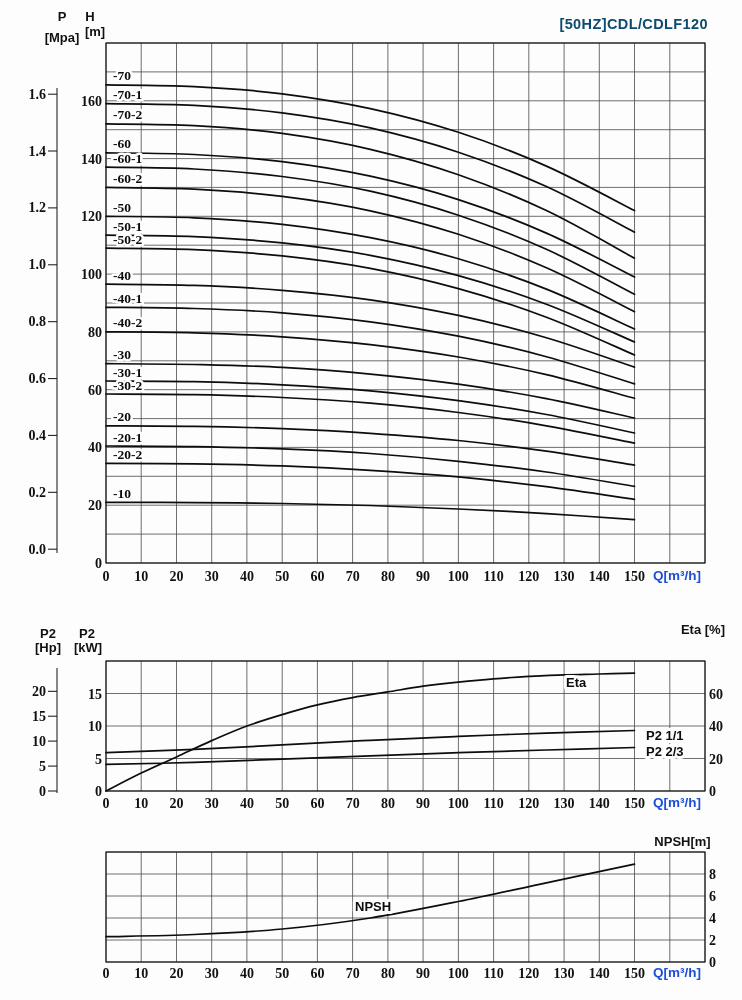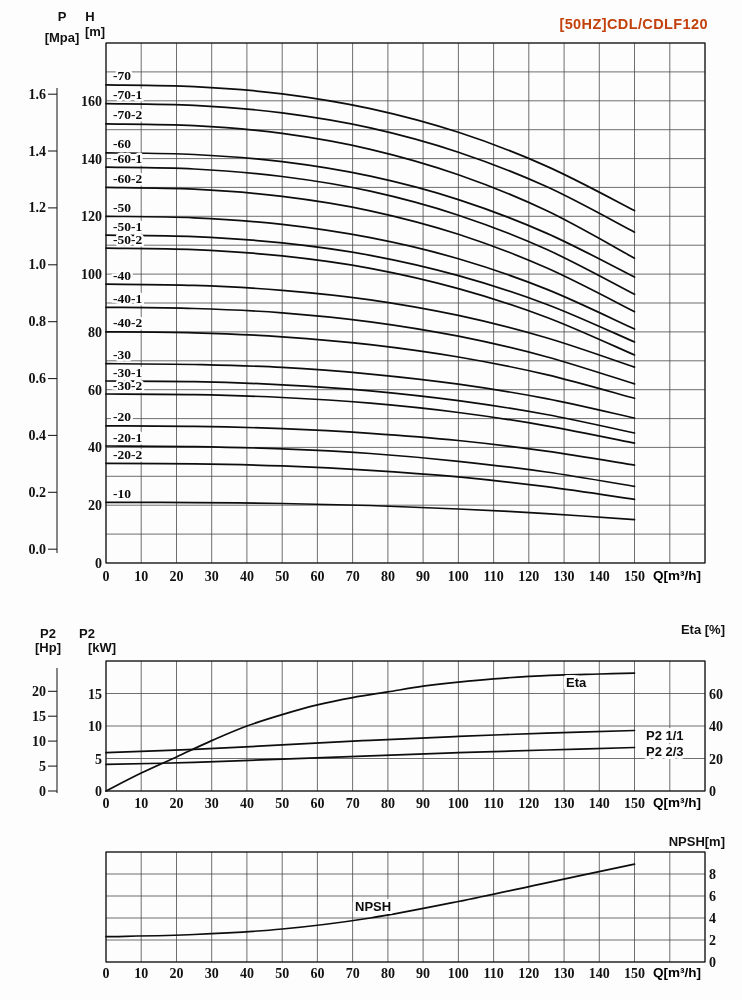--- a/index.html
+++ b/index.html
@@ -1,22 +1,22 @@
 <!DOCTYPE html>
 <html><head>
 <meta charset="utf-8">
 <style>
   html,body{margin:0;padding:0;background:#ffffff;}
   #screen{position:relative;width:742px;height:1000px;background:#fdfdfd;overflow:hidden;
           font-family:"Liberation Sans",sans-serif;color:#1a1a1a;}
   #chart-svg{position:absolute;left:0;top:0;}
   .ovl{position:absolute;white-space:nowrap;}
   .sansT{font:700 13px "Liberation Sans",sans-serif;color:#111;}
-  .titleT{font:700 14.5px "Liberation Sans",sans-serif;letter-spacing:.4px;color:#c2410c;}
-  .qT{font:700 13.5px "Liberation Sans",sans-serif;color:#000000;}
+  .titleT{font:700 14.5px "Liberation Sans",sans-serif;letter-spacing:.4px;color:#0c4a6e;}
+  .qT{font:700 13.5px "Liberation Sans",sans-serif;color:#1d4ed8;}
   
   .tickNum{font:700 14px "Liberation Serif",serif;fill:#111;}
   .curveLbl{font:700 13.5px "Liberation Serif",serif;fill:#0c0c0c;
             paint-order:stroke;stroke:#fdfdfd;stroke-width:5px;stroke-linejoin:round;}
   .sansLbl{font:700 13px "Liberation Sans",sans-serif;fill:#0c0c0c;
            paint-order:stroke;stroke:#fdfdfd;stroke-width:6px;stroke-linejoin:round;}
 </style>
 </head>
 <body>
 
@@ -276,19 +276,19 @@
   <div class="ovl sansT" style="left:52px;top:9px;width:20px;text-align:center;">P</div>
   <div class="ovl sansT" style="left:79px;top:9px;width:22px;text-align:center;">H</div>
   <div class="ovl sansT" style="left:40px;top:30px;width:44px;text-align:center;">[Mpa]</div>
   <div class="ovl sansT" style="left:77px;top:24px;width:36px;text-align:center;">[m]</div>
   <div class="ovl titleT" style="left:430px;top:16px;width:278px;text-align:right;">[50HZ]CDL/CDLF120</div>
   <div class="ovl qT" style="left:653px;top:568px;">Q[m³/h]</div>
 
   <div class="ovl sansT" style="left:38px;top:626px;width:20px;text-align:center;">P2</div>
   <div class="ovl sansT" style="left:77px;top:626px;width:20px;text-align:center;">P2</div>
   <div class="ovl sansT" style="left:29px;top:640px;width:38px;text-align:center;">[Hp]</div>
-  <div class="ovl sansT" style="left:69px;top:640px;width:38px;text-align:center;margin-left:14px;">[kW]</div>
+  <div class="ovl sansT" style="left:69px;top:640px;width:38px;text-align:center;">[kW]</div>
   <div class="ovl sansT" style="left:640px;top:622px;width:85px;text-align:right;">Eta [%]</div>
   <div class="ovl qT" style="left:653px;top:795px;">Q[m³/h]</div>
 
-  <div class="ovl sansT" style="left:640px;top:834px;width:85px;text-align:right;">NPSH[m]</div>
+  <div class="ovl sansT" style="left:640px;top:834px;width:85px;text-align:center;">NPSH[m]</div>
   <div class="ovl qT" style="left:653px;top:965px;">Q[m³/h]</div>
 </div>
 
 </body></html>

